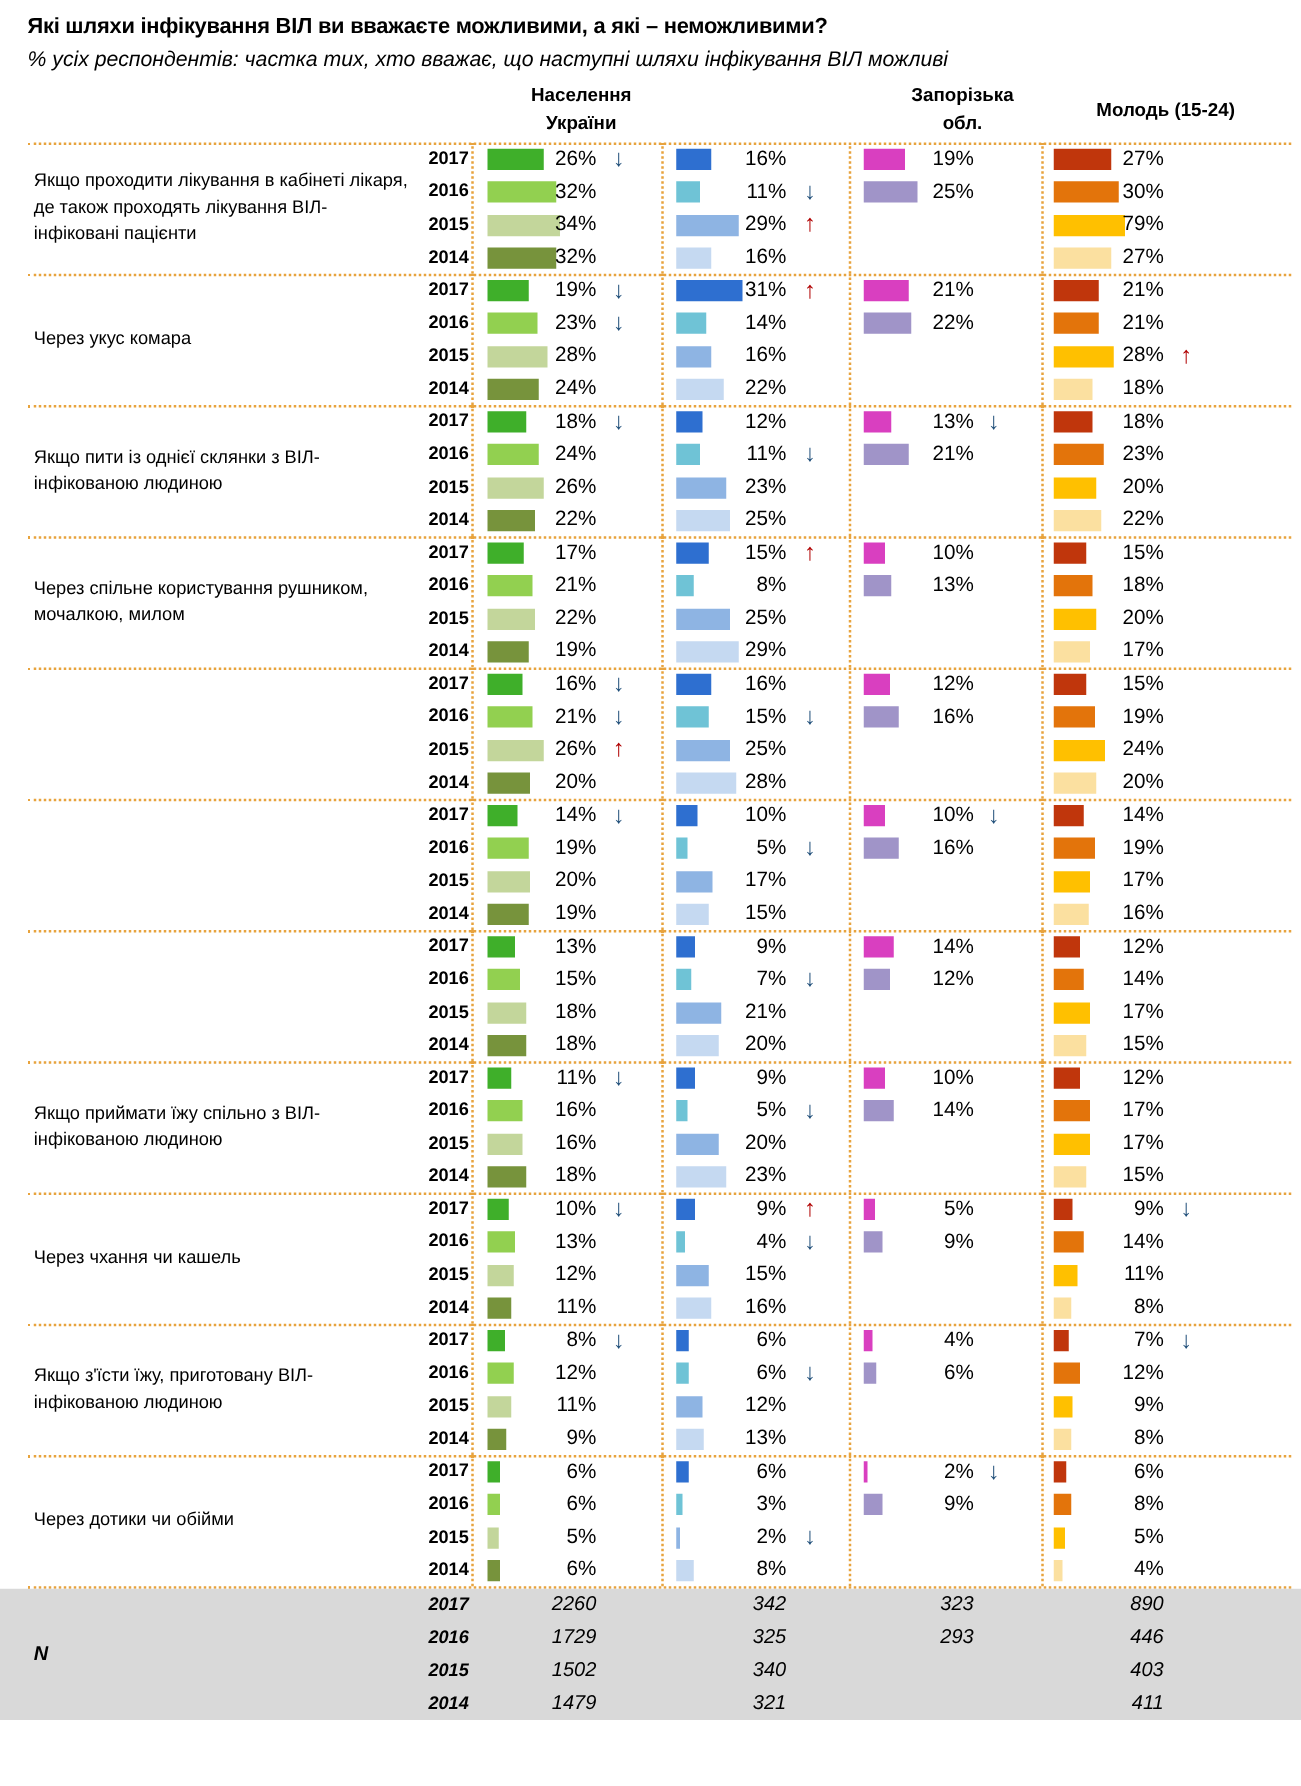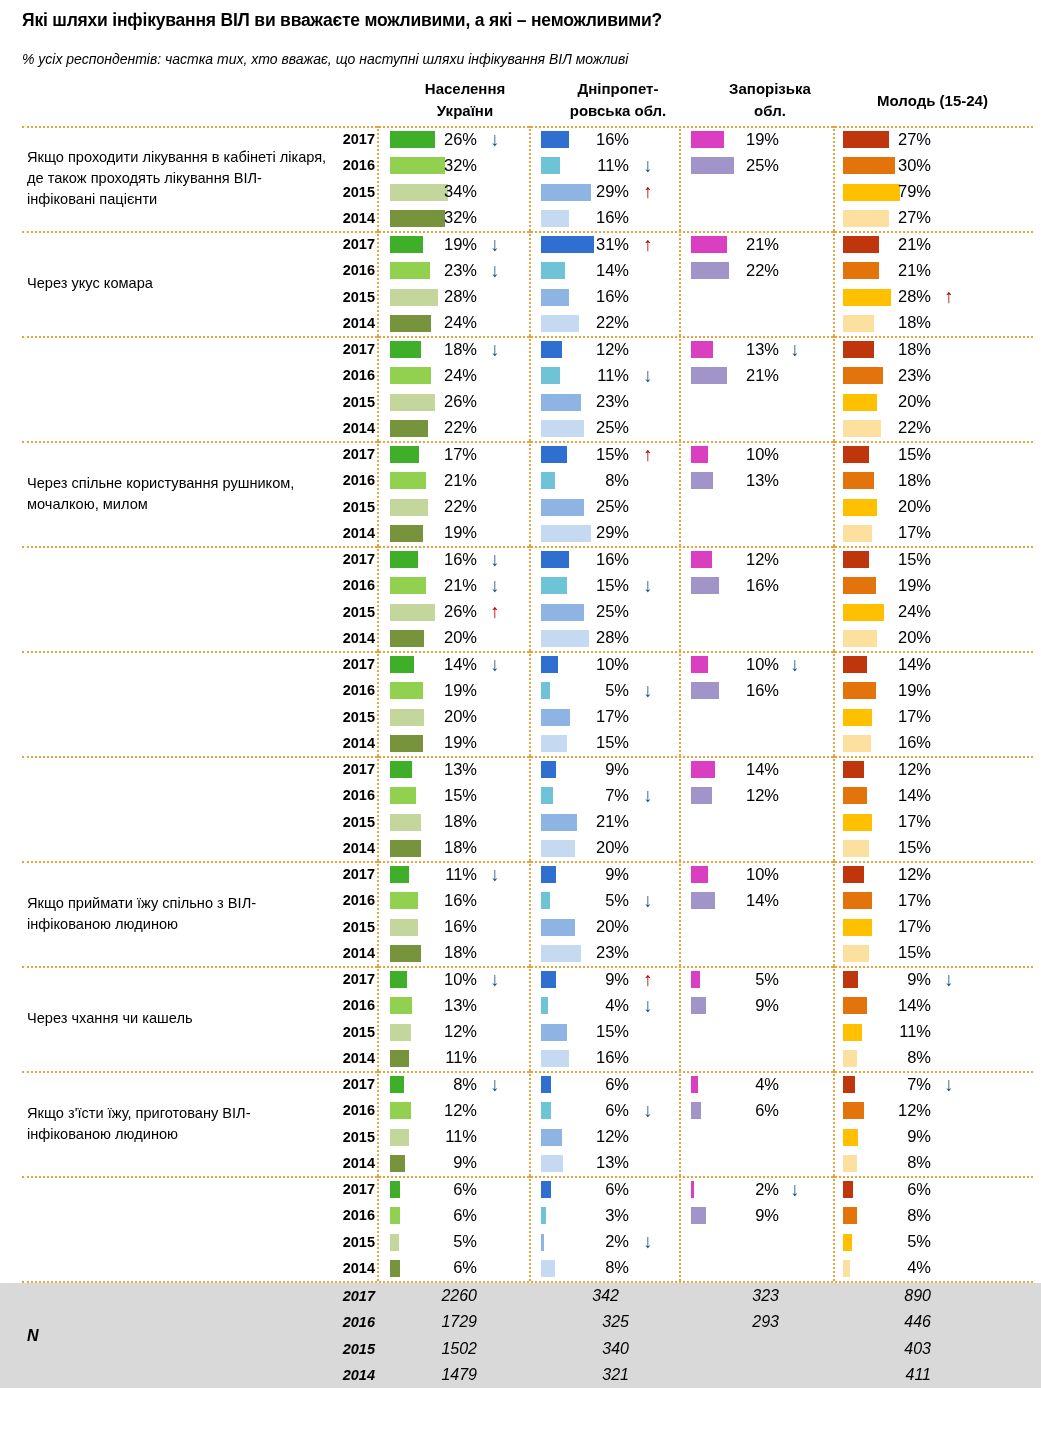--- a/index.html
+++ b/index.html
@@ -17,23 +17,22 @@
   .h-q {
     font-size: 17.5px; font-weight: bold; letter-spacing: -0.2px;
     line-height: 25px; white-space: nowrap;
   }
   .h-sub {
     font-size: 17.5px; font-weight: bold; line-height: 25px;
     text-decoration: underline; text-underline-offset: 3px;
     display: inline-block;
   }
   .h-note {
-    font-size: 14px; font-style: italic; line-height: 29px;
+    font-size: 17px; font-style: italic; line-height: 29px;
     white-space: nowrap;
-    margin-top: 12px;
   }
   .h-note .arrows { letter-spacing: -1px; }
   .ar-d { color:#1F4E79; font-style: normal; font-weight: bold; }
   .ar-u { color:#B00000; font-style: normal; font-weight: bold; }
 
   
   #colheads { position: relative; height: 48px; margin-top: 4px; }
   #colheads .ch {
     position: absolute; text-align: center;
     font-size: 15px; font-weight: bold; line-height: 22px;
@@ -107,24 +106,20 @@
 
 <div id="header">
   <div class="h-q">Які шляхи інфікування ВІЛ ви вважаєте можливими, а які – неможливими?</div>
   <div class="h-note">% усіх респондентів: частка тих, хто вважає, що наступні шляхи інфікування ВІЛ можливі</div>
 </div>
 
 <div id="colheads">
     <div class="ch" style="left: 390px; width: 150px; top: 0px;">
       <div>Населення</div>
       <div>України</div>
-    </div>
-    <div class="ch" style="left: 543px; width: 150px; top: 0px;">
-      <div>Дніпропет-</div>
-      <div>ровська обл.</div>
     </div>
     <div class="ch" style="left: 700px; width: 140px; top: 0px;">
       <div>Запорізька</div>
       <div>обл.</div>
     </div>
     <div class="ch" style="left: 845px; width: 175px; top: 12px;">
       <div>Молодь (15-24)</div>
     </div>
   </div>
 
@@ -231,20 +226,21 @@
           <div class="val" style="left: 70px;">24%</div>
           <div class="bar" style="left: 208px; width: 37.84px; background: rgb(197, 217, 241);"></div>
           <div class="val" style="left: 222px;">22%</div>
           <div class="bar" style="left: 510px; width: 30.96px; background: rgb(251, 224, 160);"></div>
           <div class="val" style="left: 524px;">18%</div>
         </div>
       </div>
     </div>
     <div class="secrow">
       <div class="sep"></div>
+      <div class="label">Якщо пити із однієї склянки з ВІЛ-інфікованою людиною</div>
       <div class="yearblk">
         <div class="vsep" style="left: 44px;"></div>
         <div class="vsep" style="left: 196px;"></div>
         <div class="vsep" style="left: 346px;"></div>
         <div class="vsep" style="left: 500px;"></div>
         <div class="yline">
           <div class="yr">2017</div>
           <div class="bar" style="left: 57px; width: 30.96px; background: rgb(63, 175, 42);"></div>
           <div class="val" style="left: 70px;">18%</div>
           <div class="arw down" style="left: 152px;">↓</div>
@@ -648,20 +644,21 @@
           <div class="val" style="left: 70px;">9%</div>
           <div class="bar" style="left: 208px; width: 22.36px; background: rgb(197, 217, 241);"></div>
           <div class="val" style="left: 222px;">13%</div>
           <div class="bar" style="left: 510px; width: 13.76px; background: rgb(251, 224, 160);"></div>
           <div class="val" style="left: 524px;">8%</div>
         </div>
       </div>
     </div>
     <div class="secrow">
       <div class="sep"></div>
+      <div class="label">Через дотики чи обійми</div>
       <div class="yearblk">
         <div class="vsep" style="left: 44px;"></div>
         <div class="vsep" style="left: 196px;"></div>
         <div class="vsep" style="left: 346px;"></div>
         <div class="vsep" style="left: 500px;"></div>
         <div class="yline">
           <div class="yr">2017</div>
           <div class="bar" style="left: 57px; width: 10.32px; background: rgb(63, 175, 42);"></div>
           <div class="val" style="left: 70px;">6%</div>
           <div class="bar" style="left: 208px; width: 10.32px; background: rgb(46, 111, 208);"></div>
@@ -706,21 +703,21 @@
     </div>
     <div style="position: relative; height: 0px; margin: 0px 8px 0px 22px; border-top: 2px dotted rgb(232, 163, 61);"></div>
   </div>
 
 <div id="nblock">
   <div class="nlabel">N</div>
   <div class="nrows">
       <div class="nline">
         <div class="nyr">2017</div>
         <div class="nval" style="left: 70px;">2260</div>
-        <div class="nval" style="left: 212px;">342</div>
+        <div class="nval" style="left: 222px;">342</div>
         <div class="nval" style="left: 372px;">323</div>
         <div class="nval" style="left: 524px;">890</div>
       </div>
       <div class="nline">
         <div class="nyr">2016</div>
         <div class="nval" style="left: 70px;">1729</div>
         <div class="nval" style="left: 222px;">325</div>
         <div class="nval" style="left: 372px;">293</div>
         <div class="nval" style="left: 524px;">446</div>
       </div>

